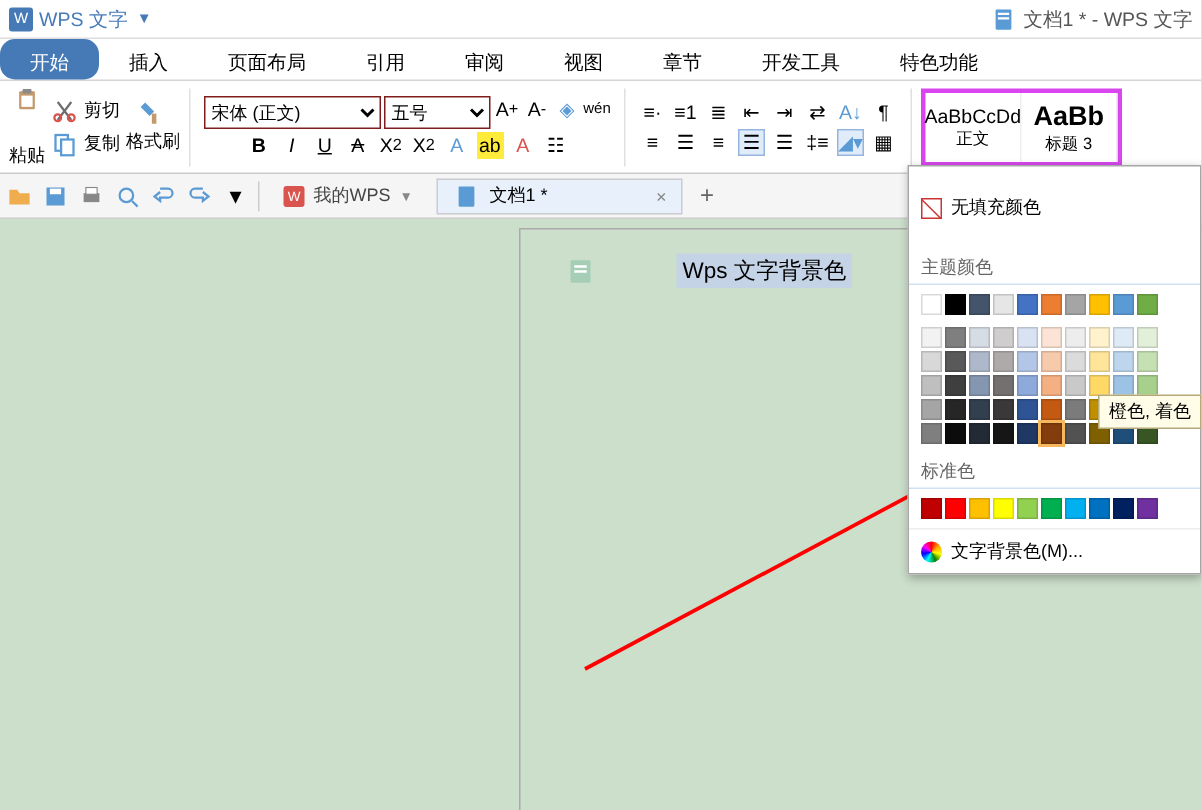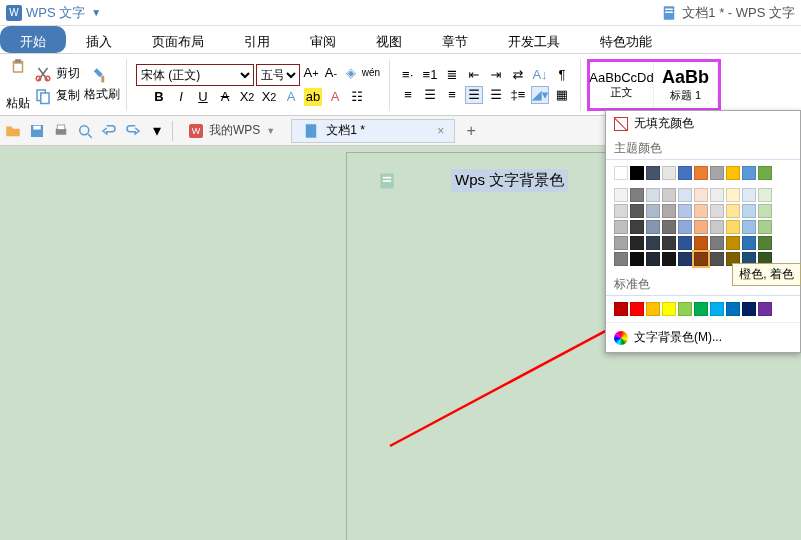--- a/index.html
+++ b/index.html
@@ -35,21 +35,21 @@
   .doc-tab { display: flex; align-items: center; gap: 6px; height: 24px; padding: 0 10px; background: #fff; border: 1px solid #ccc; font-size: 12px; }
   .doc-tab .close { cursor: pointer; color: #888; }
   .add-tab { width: 20px; text-align: center; font-size: 16px; color: #666; cursor: pointer; }
 
   .canvas-area { position: absolute; top: 146px; left: 0; right: 0; bottom: 0; background: #ccdfcb; }
   .page-clip { position: absolute; left: 346px; top: 6px; width: 455px; height: 388px; background: #ccdfcb; border-top: 1px solid #aaa; border-left: 1px solid #aaa; }
   .doc-icon { position: absolute; left: 30px; top: 18px; }
   .sel-text { position: absolute; left: 104px; top: 16px; background: #c5d3e6; color: #000; font-size: 15px; padding: 2px 4px; }
 
   .color-popup { position: absolute; right: 0; top: 110px; width: 196px; background: #fff; border: 1px solid #a6a6a6; box-shadow: 0 2px 6px rgba(0,0,0,.3); font-size: 12px; z-index: 10; }
-  .cp-row { display: flex; align-items: center; padding: 4px 8px; gap: 6px; cursor: pointer; }
+  .cp-row { display: flex; align-items: center; padding: 19px 8px; gap: 6px; cursor: pointer; }
   .nofill { width: 14px; height: 14px; border: 1px solid #c33; position: relative; }
   .nofill::before { content: ''; position: absolute; width: 18px; height: 1px; background: #c33; top: 6px; left: -3px; transform: rotate(45deg); }
   .section-label { padding: 4px 8px 2px; color: #666; border-bottom: 1px solid #cfe1f3; margin-bottom: 4px; }
   .swatch-grid { display: grid; grid-template-columns: repeat(10, 14px); gap: 2px; padding: 2px 8px 6px; }
   .swatch { width: 14px; height: 14px; border: 1px solid rgba(0,0,0,.15); cursor: pointer; }
   .theme-row0 { display: grid; grid-template-columns: repeat(10, 14px); gap: 2px; padding: 2px 8px 6px; }
   .swatch.hl { outline: 2px solid #f6b75d; z-index: 1; }
   .more-row { display: flex; align-items: center; padding: 6px 8px; gap: 6px; border-top: 1px solid #eee; cursor: pointer; }
   .rainbow-ico { width: 14px; height: 14px; border-radius: 50%; background: conic-gradient(red,orange,yellow,green,cyan,blue,magenta,red); }
 
@@ -118,21 +118,21 @@
     <svg class="icon" viewBox="0 0 24 24" width="22" height="22">
         <path d="M5 3l8 8-4 4-8-8z" fill="#5b9bd5"></path>
         <rect x="11" y="13" width="4" height="9" fill="#c49a6c"></rect>
       </svg>
     <span>格式刷</span>
   </div>
   <div class="divider"></div>
   <div class="ribbon-group">
     <div class="select-row">
       <select class="sel" style="width:118px"><option>宋体 (正文)</option></select>
-      <select class="sel" style="width:44px"><option>五号</option></select>
+      <select class="sel" style="width:71px"><option>五号</option></select>
       <span class="tb">A<sup>+</sup></span>
       <span class="tb">A<sup>-</sup></span>
       <span class="tb" style="color:#5b9bd5">◈</span>
       <span class="tb" style="font-size:10px">wén</span>
     </div>
     <div class="toolbar-row">
       <span class="tb" style="font-weight:bold">B</span>
       <span class="tb" style="font-style:italic">I</span>
       <span class="tb" style="text-decoration:underline">U</span>
       <span class="tb" style="text-decoration:line-through">A</span>
@@ -168,21 +168,21 @@
     </div>
   </div>
   <div class="divider"></div>
   <div class="styles-box">
     <div class="style-item">
       <span class="style-sample">AaBbCcDd</span>
       <span>正文</span>
     </div>
     <div class="style-item">
       <span class="style-sample big">AaBb</span>
-      <span>标题 1</span>
+      <span>标题 3</span>
     </div>
   </div>
 </div>
 
 <div class="tabbar">
   <span class="qbtn">
       <svg class="icon" viewBox="0 0 24 24">
         <path d="M3 6h7l2 3h9v10H3z" fill="#f0ad4e"></path>
       </svg>
     </span>

